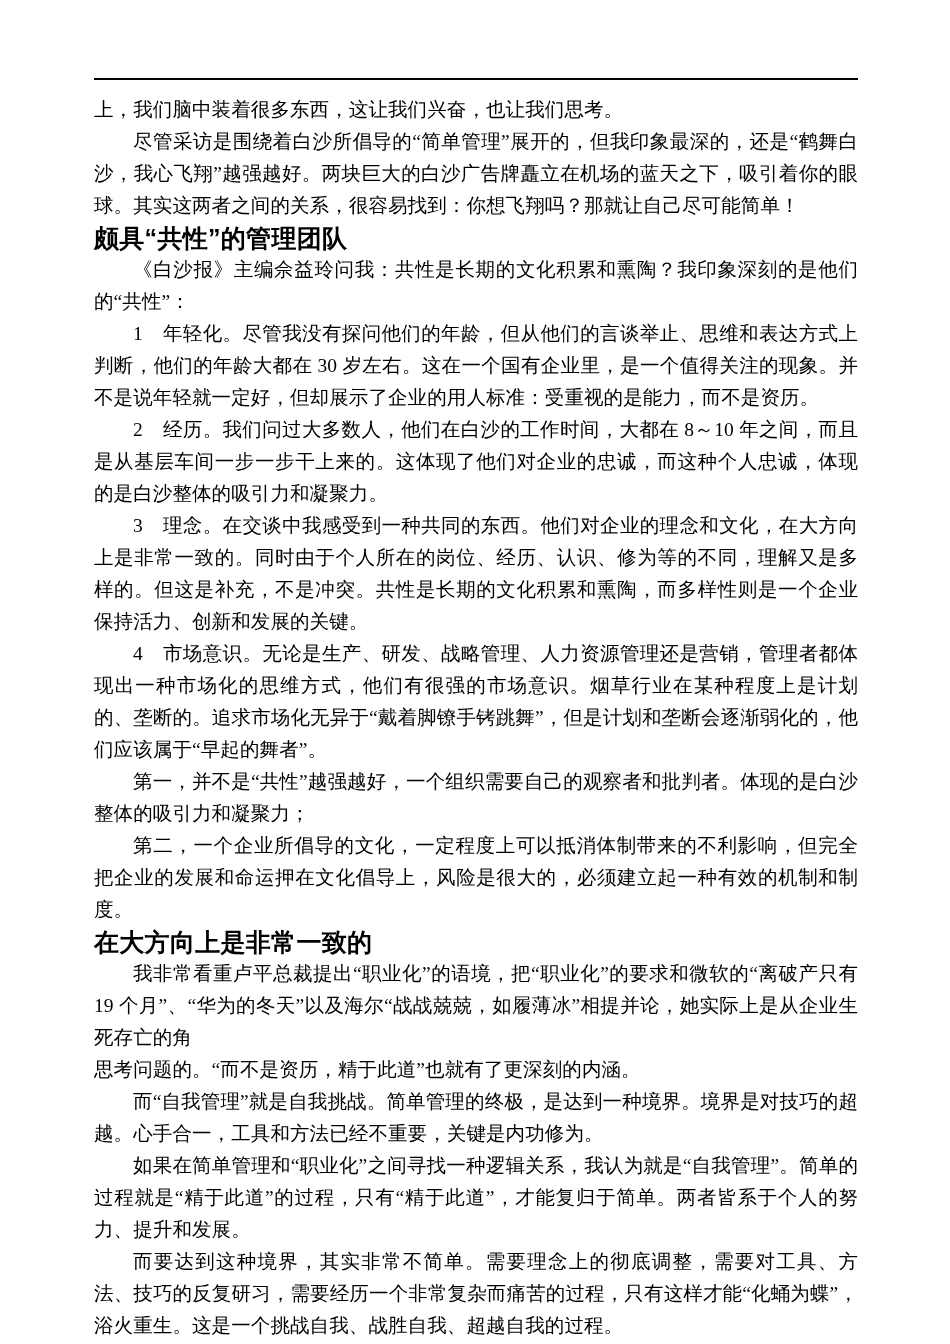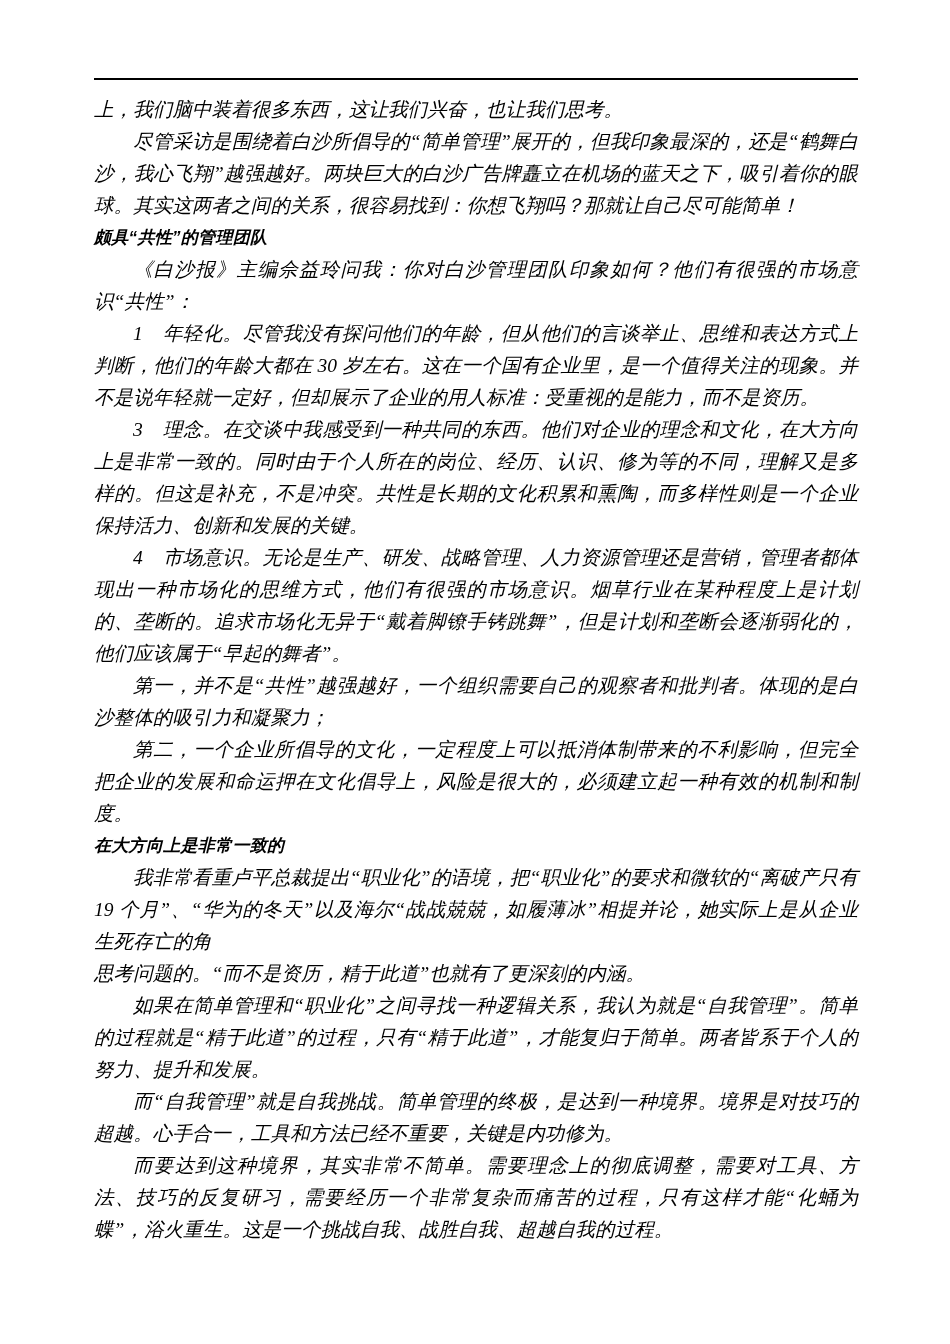--- a/index.html
+++ b/index.html
@@ -9,21 +9,20 @@
   }
   .page {
     position: relative;
     width: 950px;
     height: 1344px;
     background: #ffffff;
     box-sizing: border-box;
     font-family: "Liberation Serif", "DejaVu Serif", serif;
     color: #000000;
     overflow: hidden;
-    font-style: italic;
   }
   .content {
     position: absolute;
     left: 94px;
     top: 78px;
     width: 764px;
   }
   .header-rule {
     width: 764px;
     height: 0;
@@ -43,48 +42,49 @@
   }
   .para {
     text-indent: 2em;
   }
   .para-noindent {
     text-indent: 0;
   }
   h2.heading {
     margin: 0;
     padding: 0;
-    font-size: 17px;
+    font-size: 25px;
     line-height: 32px;
     font-weight: bold;
     text-indent: 0;
     font-family: "Liberation Sans", "DejaVu Sans", sans-serif;
     letter-spacing: 0.3px;
   }
   .orphan-line {
     text-indent: 2em;
   }
 </style>
 </head>
 <body>
 
 <div class="page">
   <div class="content">
     <div class="header-rule"></div>
     <div class="body-text" id="blocks">
         <p class="para-noindent">上，我们脑中装着很多东西，这让我们兴奋，也让我们思考。</p>
         <p class="para">尽管采访是围绕着白沙所倡导的“简单管理”展开的，但我印象最深的，还是“鹤舞白沙，我心飞翔”越强越好。两块巨大的白沙广告牌矗立在机场的蓝天之下，吸引着你的眼球。其实这两者之间的关系，很容易找到：你想飞翔吗？那就让自己尽可能简单！</p>
         <h2 class="heading">颇具“共性”的管理团队</h2>
-        <p class="para">《白沙报》主编佘益玲问我：你对白沙管理团队印象如何？他们有很强的市场意识“共性”：</p>
+        <p class="para">《白沙报》主编佘益玲问我：共性是长期的文化积累和熏陶？我印象深刻的是他们的“共性”：</p>
         <p class="para">1　年轻化。尽管我没有探问他们的年龄，但从他们的言谈举止、思维和表达方式上判断，他们的年龄大都在 30 岁左右。这在一个国有企业里，是一个值得关注的现象。并不是说年轻就一定好，但却展示了企业的用人标准：受重视的是能力，而不是资历。</p>
+        <p class="para">2　经历。我们问过大多数人，他们在白沙的工作时间，大都在 8～10 年之间，而且是从基层车间一步一步干上来的。这体现了他们对企业的忠诚，而这种个人忠诚，体现的是白沙整体的吸引力和凝聚力。</p>
         <p class="para">3　理念。在交谈中我感受到一种共同的东西。他们对企业的理念和文化，在大方向上是非常一致的。同时由于个人所在的岗位、经历、认识、修为等的不同，理解又是多样的。但这是补充，不是冲突。共性是长期的文化积累和熏陶，而多样性则是一个企业保持活力、创新和发展的关键。</p>
         <p class="para">4　市场意识。无论是生产、研发、战略管理、人力资源管理还是营销，管理者都体现出一种市场化的思维方式，他们有很强的市场意识。烟草行业在某种程度上是计划的、垄断的。追求市场化无异于“戴着脚镣手铐跳舞”，但是计划和垄断会逐渐弱化的，他们应该属于“早起的舞者”。</p>
         <p class="para">第一，并不是“共性”越强越好，一个组织需要自己的观察者和批判者。体现的是白沙整体的吸引力和凝聚力；</p>
         <p class="para">第二，一个企业所倡导的文化，一定程度上可以抵消体制带来的不利影响，但完全把企业的发展和命运押在文化倡导上，风险是很大的，必须建立起一种有效的机制和制度。</p>
         <h2 class="heading">在大方向上是非常一致的</h2>
         <p class="para">我非常看重卢平总裁提出“职业化”的语境，把“职业化”的要求和微软的“离破产只有 19 个月”、“华为的冬天”以及海尔“战战兢兢，如履薄冰”相提并论，她实际上是从企业生死存亡的角</p>
         <p class="para-noindent">思考问题的。“而不是资历，精于此道”也就有了更深刻的内涵。</p>
+        <p class="para">而“自我管理”就是自我挑战。简单管理的终极，是达到一种境界。境界是对技巧的超越。心手合一，工具和方法已经不重要，关键是内功修为。</p>
         <p class="para">如果在简单管理和“职业化”之间寻找一种逻辑关系，我认为就是“自我管理”。简单的过程就是“精于此道”的过程，只有“精于此道”，才能复归于简单。两者皆系于个人的努力、提升和发展。</p>
-        <p class="para">而“自我管理”就是自我挑战。简单管理的终极，是达到一种境界。境界是对技巧的超越。心手合一，工具和方法已经不重要，关键是内功修为。</p>
         <p class="para">而要达到这种境界，其实非常不简单。需要理念上的彻底调整，需要对工具、方法、技巧的反复研习，需要经历一个非常复杂而痛苦的过程，只有这样才能“化蛹为蝶”，浴火重生。这是一个挑战自我、战胜自我、超越自我的过程。</p>
       </div>
   </div>
 </div>
 
 </body></html>

